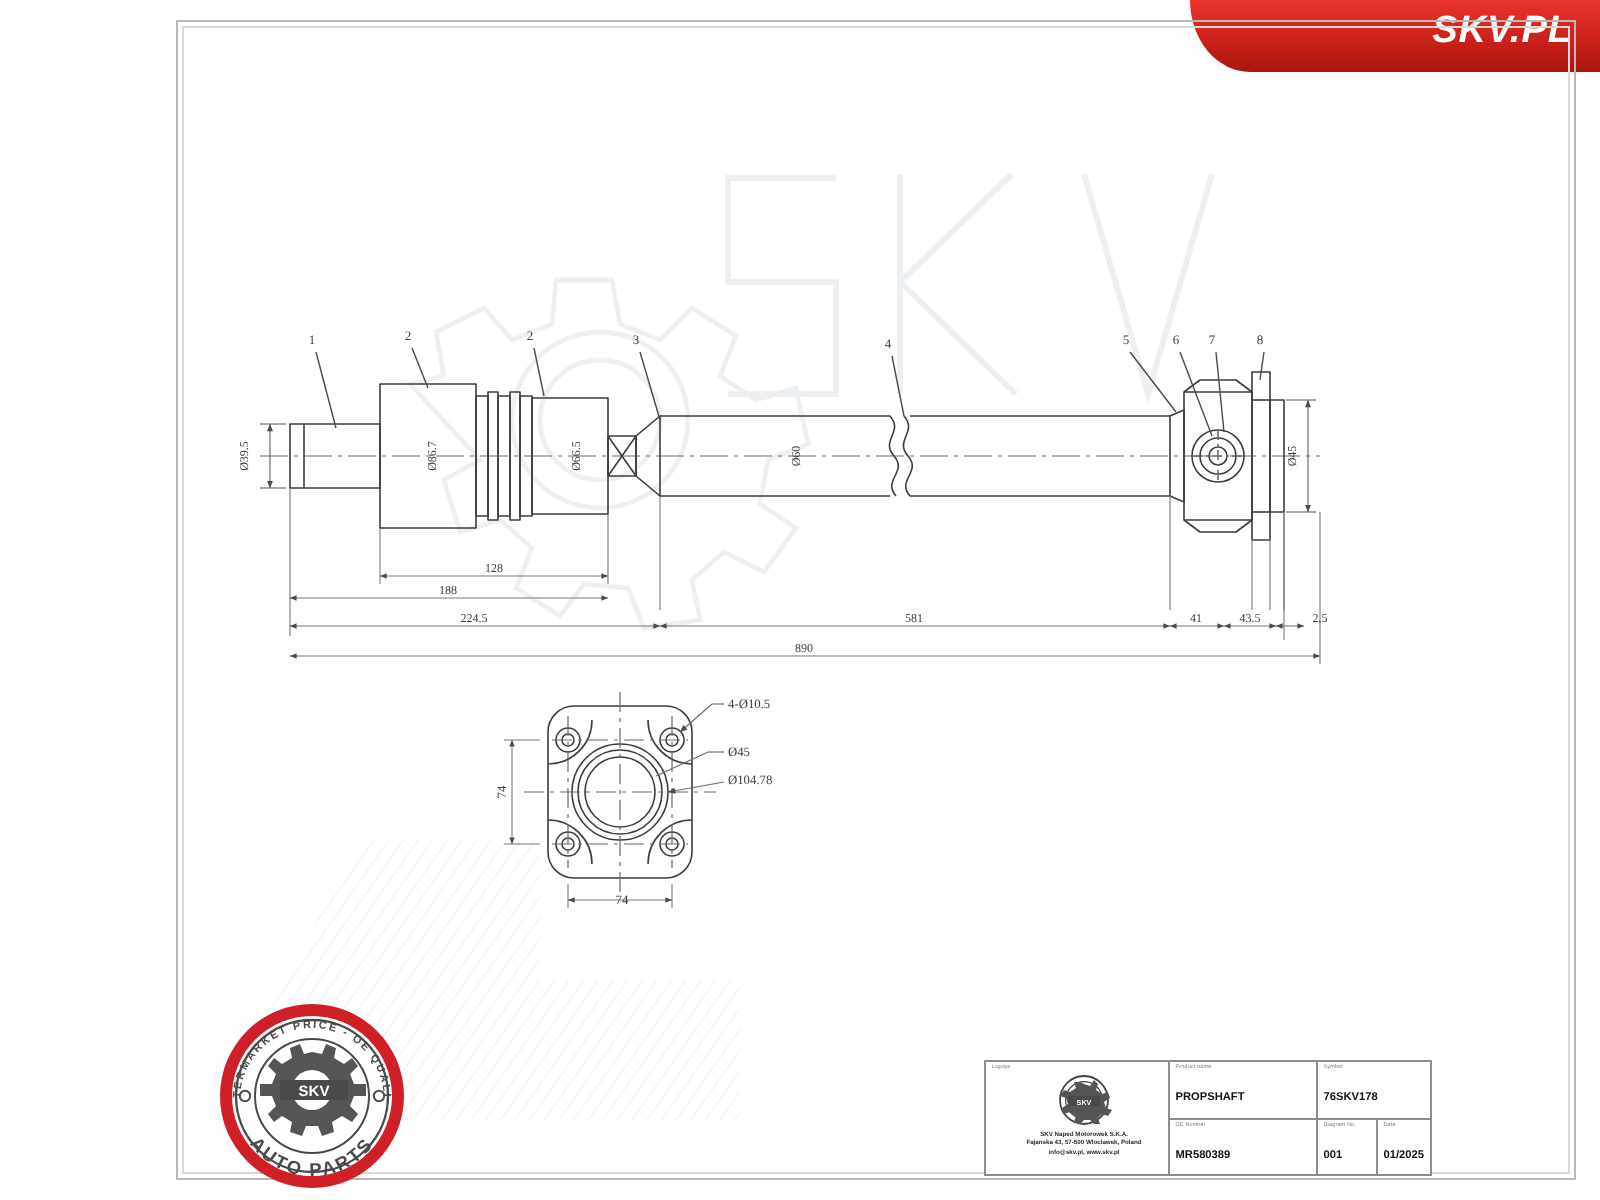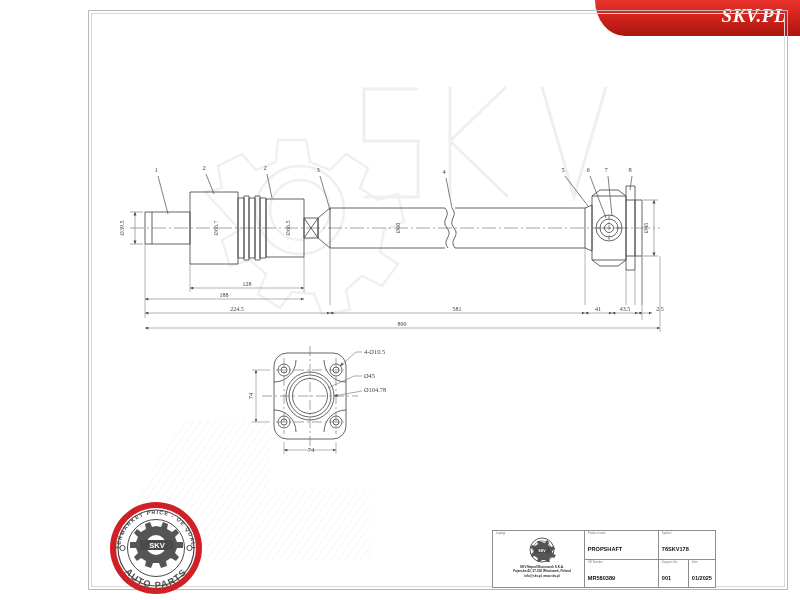--- a/index.html
+++ b/index.html
@@ -17,21 +17,21 @@
   }
   .skv-banner .shape{
     position:absolute;right:0;top:0;width:205px;height:36px;
     background:linear-gradient(180deg,#e8342c 0%,#d2241d 45%,#a8160f 100%);
     border-bottom-left-radius:30px 36px;
   }
   .skv-banner .txt{
     position:absolute;right:14px;top:5px;
     color:#fff;font-size:19px;font-weight:bold;font-style:italic;
     letter-spacing:.5px;
-    font-family:Liberation Serif, serif;
+    font-family:Liberation Sans, sans-serif;
   }
 
   
   .frame-outer{
     position:absolute;left:88px;top:10px;width:700px;height:580px;
     border:1px solid #b9b9b9;box-sizing:border-box;
   }
   .frame-inner{
     position:absolute;left:91px;top:13px;width:694px;height:574px;
     border:1px solid #d8d8d8;box-sizing:border-box;

